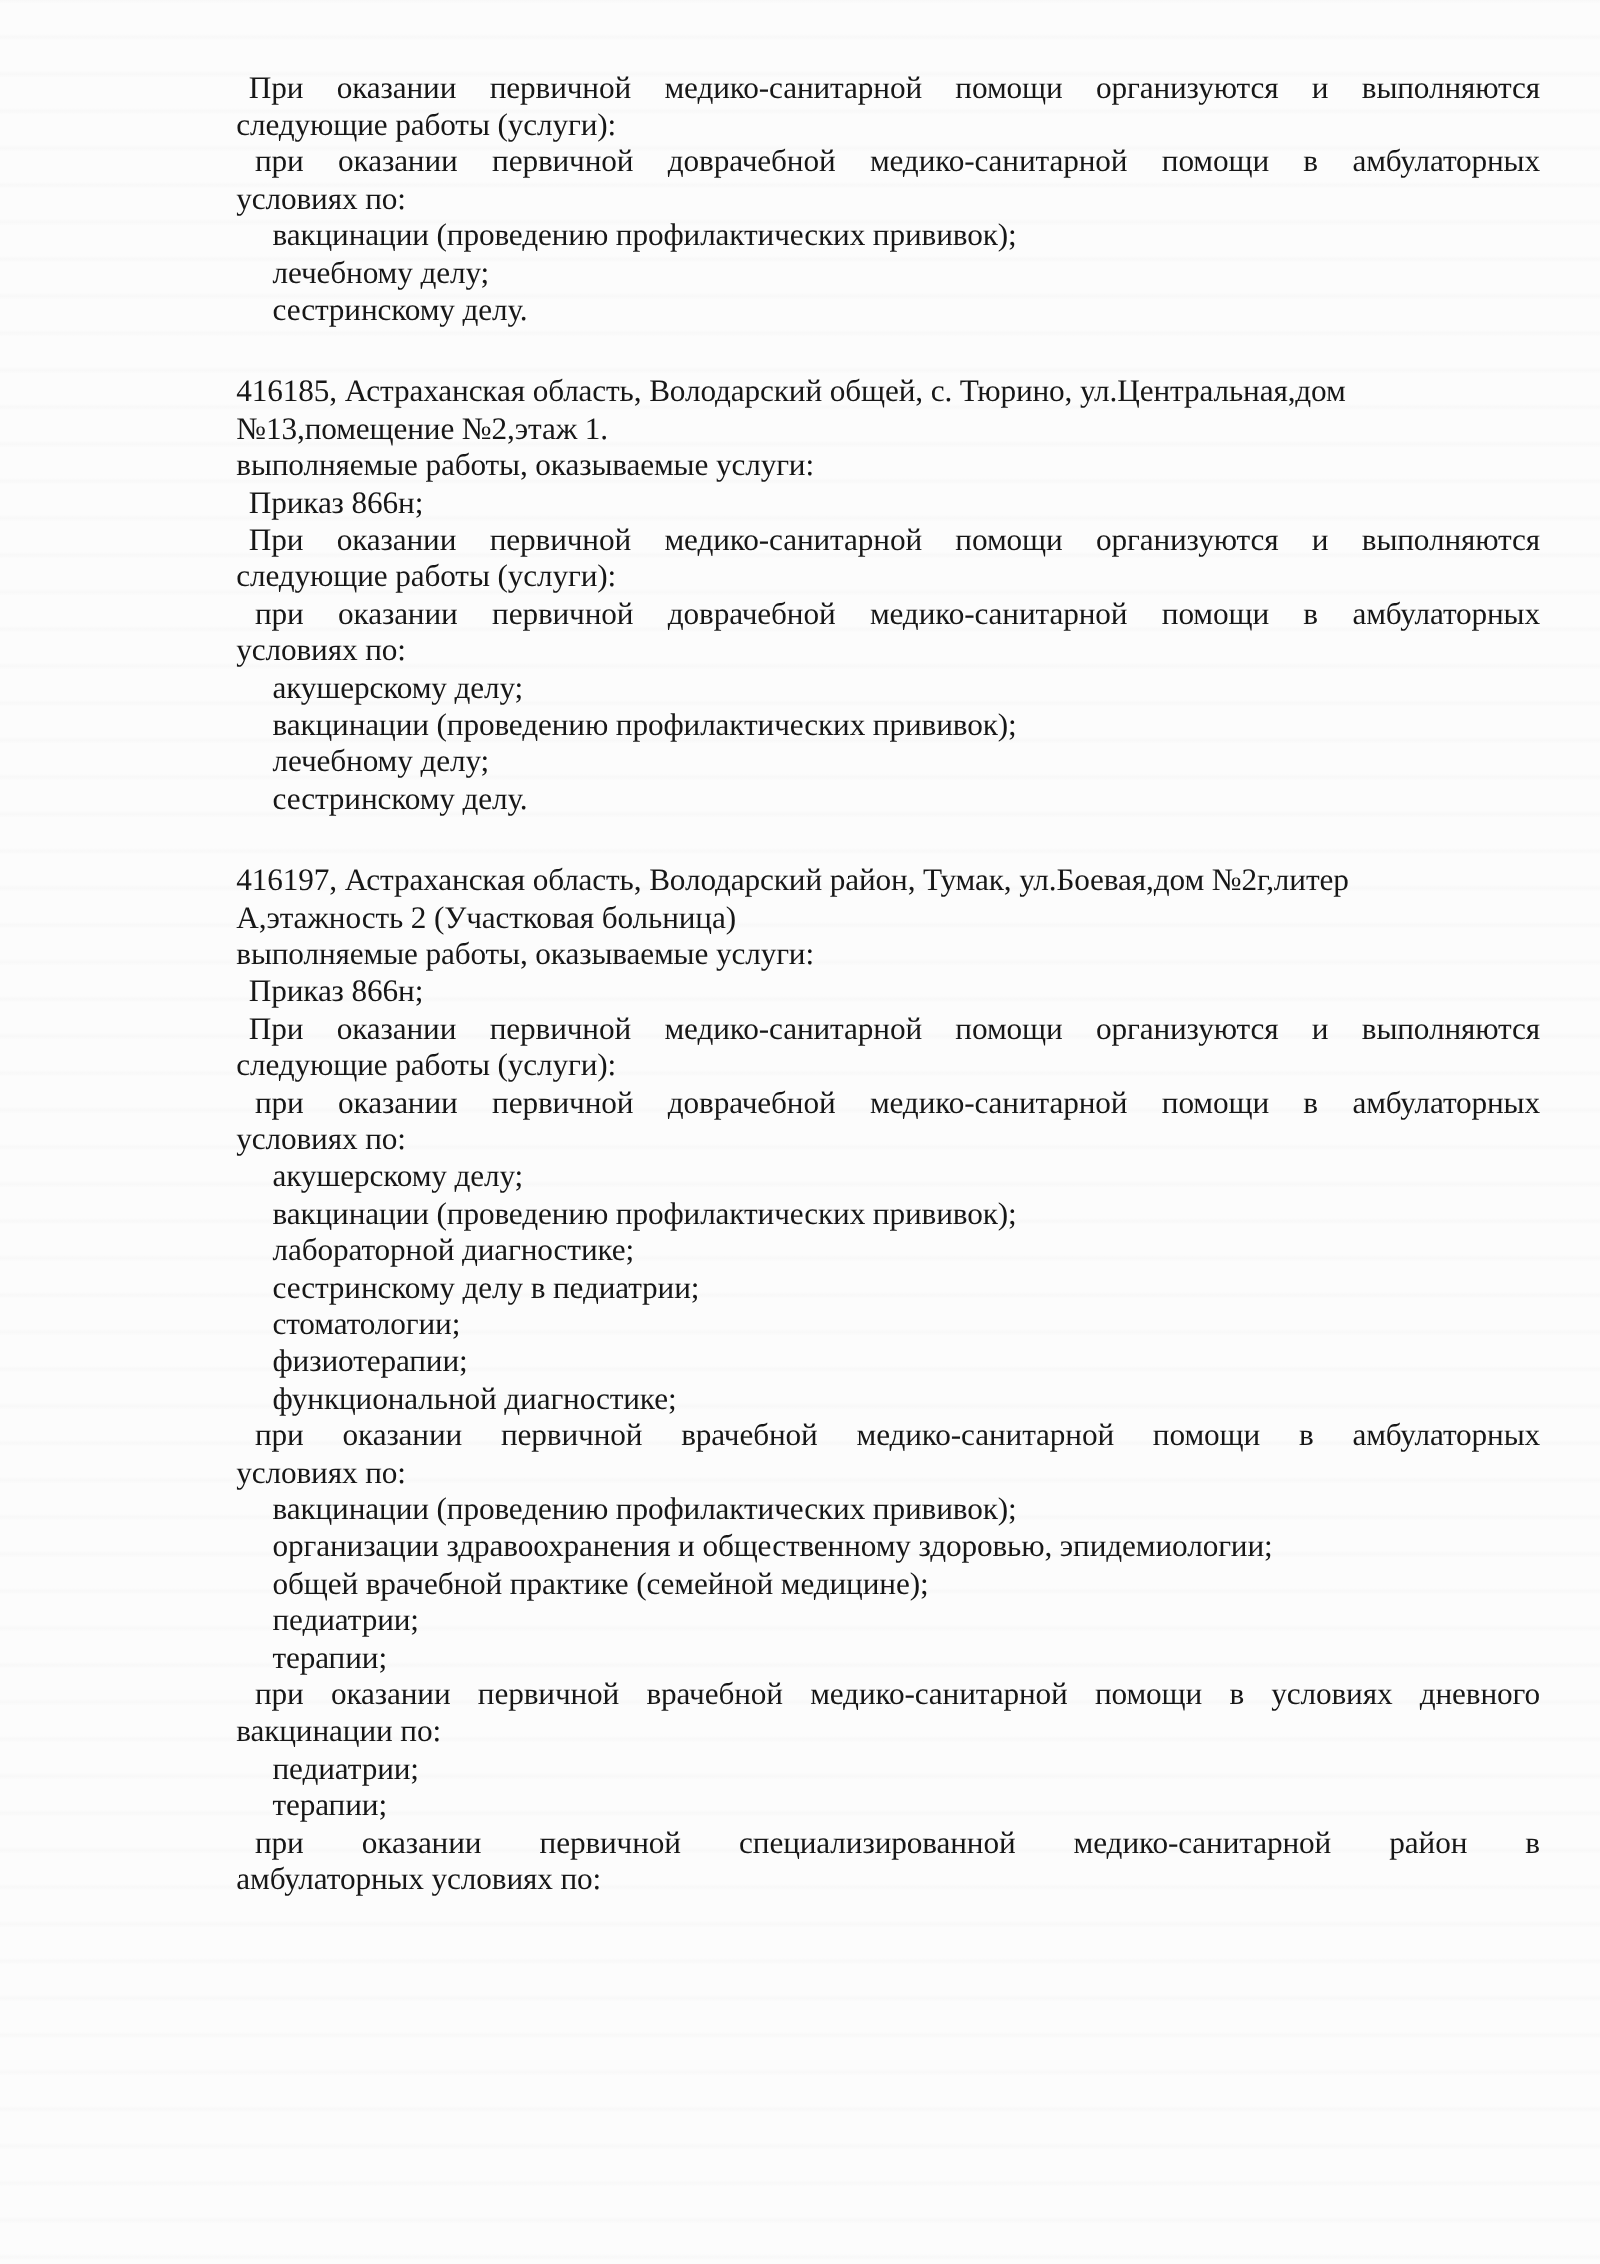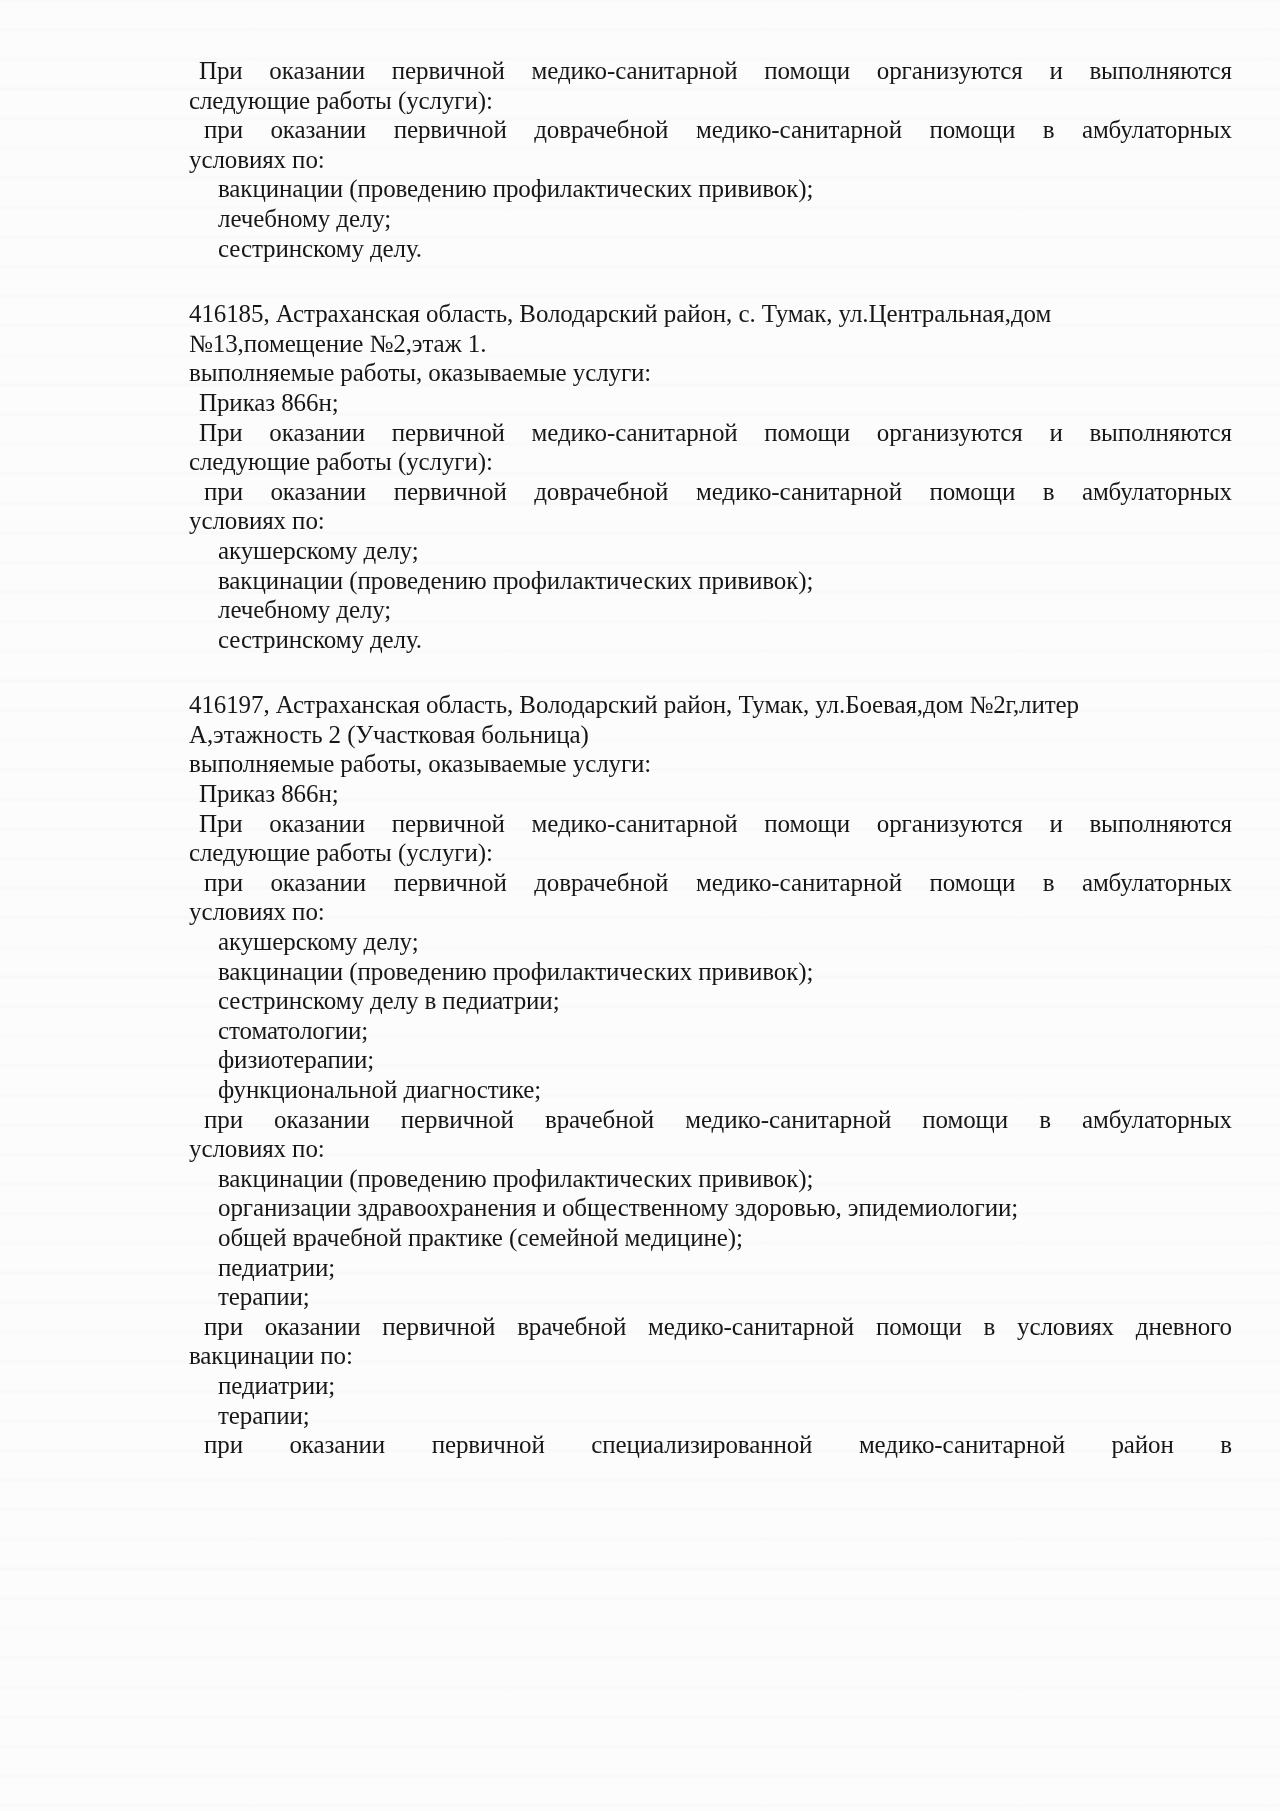--- a/index.html
+++ b/index.html
@@ -56,21 +56,21 @@
       <section class="block">
         <div class="line i1 just">При оказании первичной медико-санитарной помощи организуются и выполняются</div>
         <div class="line i0">следующие работы (услуги):</div>
         <div class="line i2 just">при оказании первичной доврачебной медико-санитарной помощи в амбулаторных</div>
         <div class="line i0">условиях по:</div>
         <div class="line i3">вакцинации (проведению профилактических прививок);</div>
         <div class="line i3">лечебному делу;</div>
         <div class="line i3">сестринскому делу.</div>
       </section>
       <section class="block">
-        <div class="line i0">416185, Астраханская область, Володарский район, с. Тумак, ул.Центральная,дом</div>
+        <div class="line i0">416185, Астраханская область, Володарский общей, с. Тюрино, ул.Центральная,дом</div>
         <div class="line i0">№13,помещение №2,этаж 1.</div>
         <div class="line i0">выполняемые работы, оказываемые услуги:</div>
         <div class="line i1">Приказ 866н;</div>
         <div class="line i1 just">При оказании первичной медико-санитарной помощи организуются и выполняются</div>
         <div class="line i0">следующие работы (услуги):</div>
         <div class="line i2 just">при оказании первичной доврачебной медико-санитарной помощи в амбулаторных</div>
         <div class="line i0">условиях по:</div>
         <div class="line i3">акушерскому делу;</div>
         <div class="line i3">вакцинации (проведению профилактических прививок);</div>
         <div class="line i3">лечебному делу;</div>
@@ -80,31 +80,33 @@
         <div class="line i0">416197, Астраханская область, Володарский район, Тумак, ул.Боевая,дом №2г,литер</div>
         <div class="line i0">А,этажность 2 (Участковая больница)</div>
         <div class="line i0">выполняемые работы, оказываемые услуги:</div>
         <div class="line i1">Приказ 866н;</div>
         <div class="line i1 just">При оказании первичной медико-санитарной помощи организуются и выполняются</div>
         <div class="line i0">следующие работы (услуги):</div>
         <div class="line i2 just">при оказании первичной доврачебной медико-санитарной помощи в амбулаторных</div>
         <div class="line i0">условиях по:</div>
         <div class="line i3">акушерскому делу;</div>
         <div class="line i3">вакцинации (проведению профилактических прививок);</div>
+        <div class="line i3">лабораторной диагностике;</div>
         <div class="line i3">сестринскому делу в педиатрии;</div>
         <div class="line i3">стоматологии;</div>
         <div class="line i3">физиотерапии;</div>
         <div class="line i3">функциональной диагностике;</div>
         <div class="line i2 just">при оказании первичной врачебной медико-санитарной помощи в амбулаторных</div>
         <div class="line i0">условиях по:</div>
         <div class="line i3">вакцинации (проведению профилактических прививок);</div>
         <div class="line i3">организации здравоохранения и общественному здоровью, эпидемиологии;</div>
         <div class="line i3">общей врачебной практике (семейной медицине);</div>
         <div class="line i3">педиатрии;</div>
         <div class="line i3">терапии;</div>
         <div class="line i2 just">при оказании первичной врачебной медико-санитарной помощи в условиях дневного</div>
         <div class="line i0">вакцинации по:</div>
         <div class="line i3">педиатрии;</div>
         <div class="line i3">терапии;</div>
         <div class="line i2 just">при оказании первичной специализированной медико-санитарной район в</div>
+        <div class="line i0">амбулаторных условиях по:</div>
       </section>
     </div>
 </div>
 
 </body></html>

